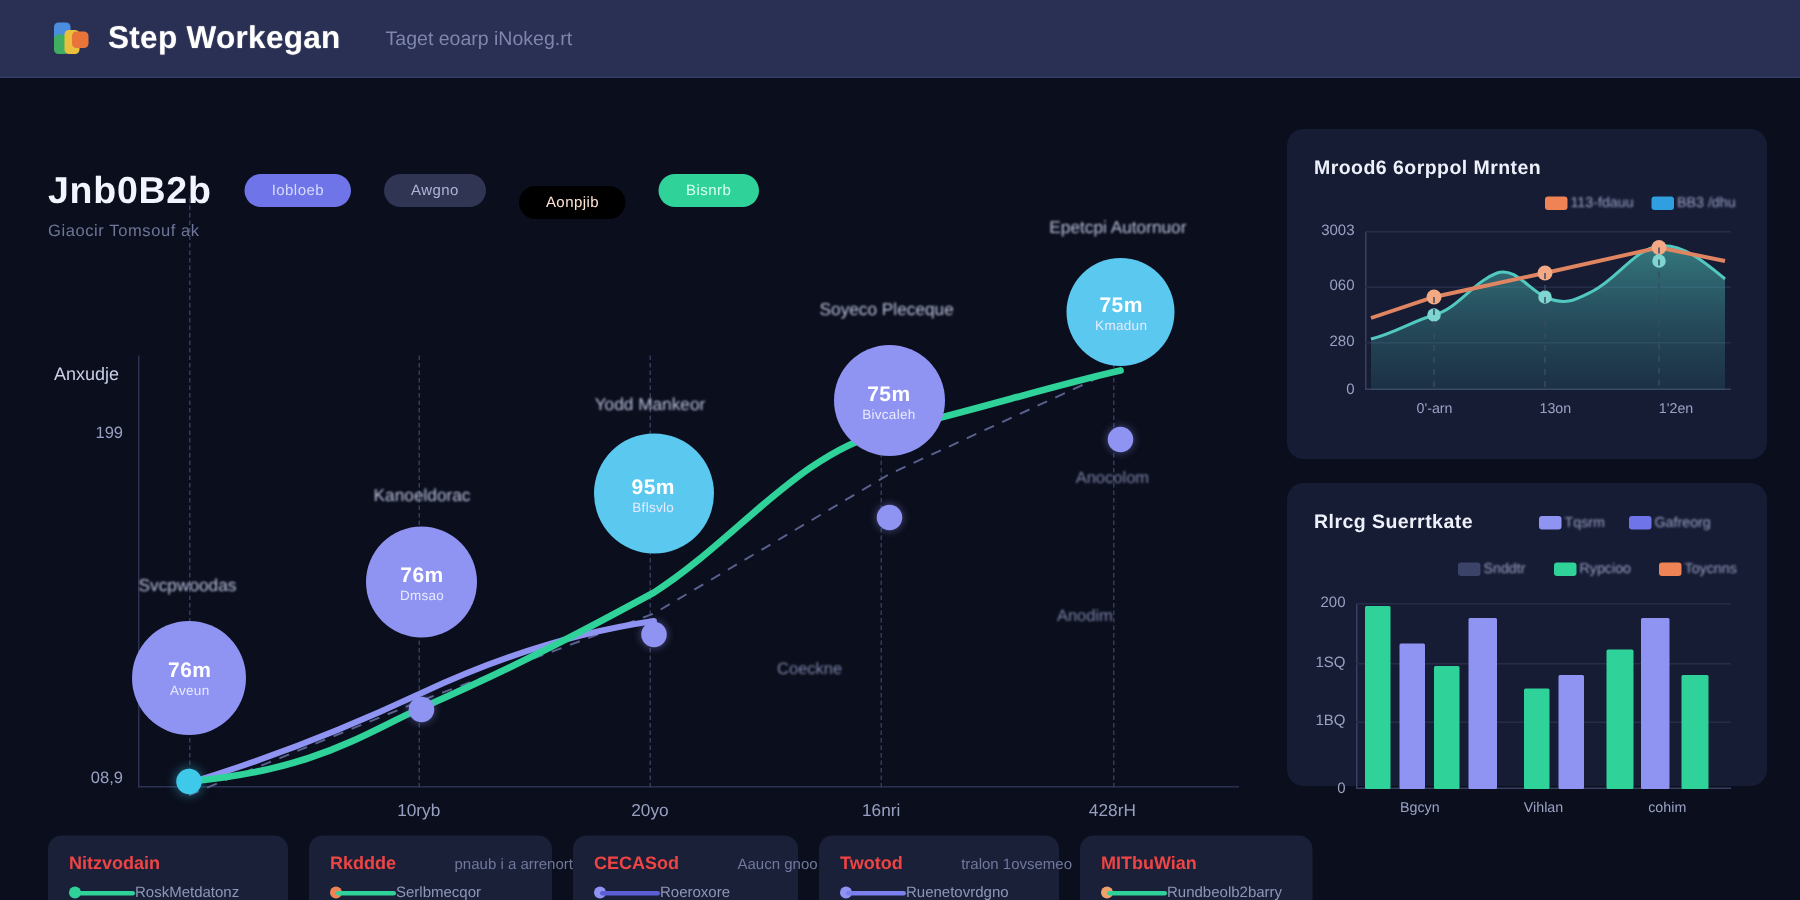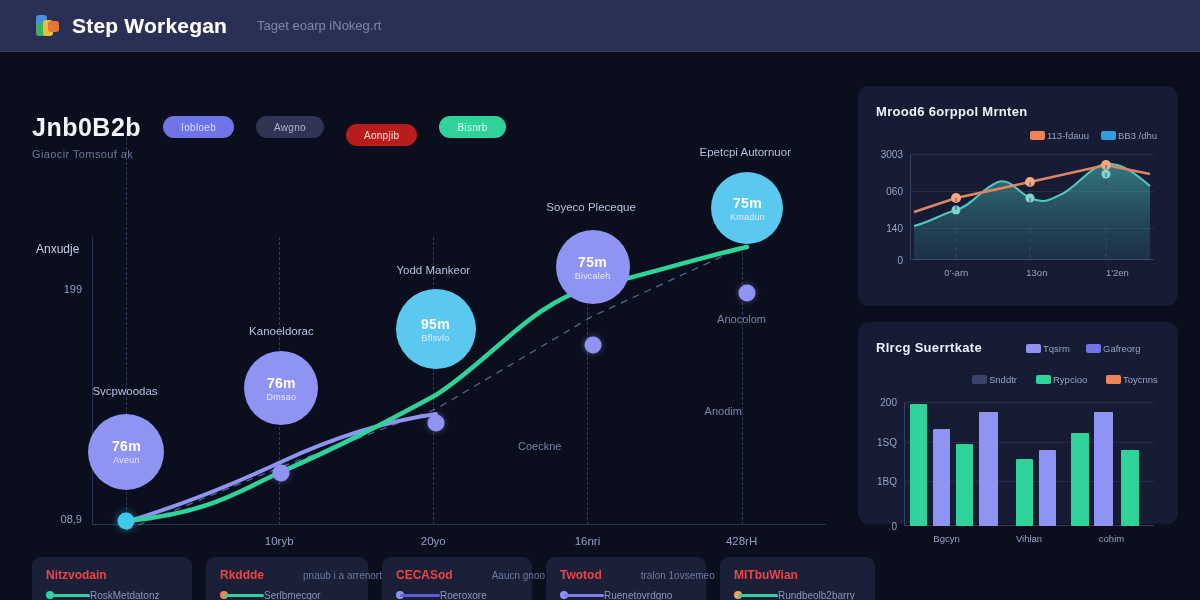--- a/index.html
+++ b/index.html
@@ -72,21 +72,21 @@
     color: #f2f4ff; font-size: 25px; font-weight: bold; letter-spacing: .5px;
     filter: blur(.5px); white-space: nowrap;
   }
   .pill {
     margin-left: 22px; height: 22px; padding: 0 18px; border-radius: 11px;
     display: flex; align-items: center; justify-content: center;
     font-size: 10px; letter-spacing: .3px; white-space: nowrap; filter: blur(.45px);
   }
   .pill-1 { background: #6f75e8; color: #d8dbff; }
   .pill-2 { background: #2f3553; color: #aeb4d8; }
-  .pill-3 { background: #b91c1c; color: #ffe4d6; margin-top: 16px; }
+  .pill-3 { background: #000000; color: #ffe4d6; margin-top: 16px; }
   .pill-4 { background: #2fd39a; color: #d7fff0; }
   .chart-sub {
     position: absolute; left: 32px; top: 96px; color: #6e7699; font-size: 11px;
     letter-spacing: .4px; filter: blur(.5px);
   }
   .axis-name {
     position: absolute; left: 36px; top: 190px; color: #c9cfe8; font-size: 12px;
     filter: blur(.5px);
   }
 
@@ -342,21 +342,21 @@
 
     <div class="rchart" style="left:52px; top:68px; width:244px; height:106px;">
       <div class="axisline"></div>
       <div class="baseline"></div>
       <div class="rgrid" style="top:0"></div>
       <div class="rgrid" style="top:35%"></div>
       <div class="rgrid" style="top:70%"></div>
 
       <div class="ry" style="top:0">3003</div>
       <div class="ry" style="top:35%">060</div>
-      <div class="ry" style="top:70%">140</div>
+      <div class="ry" style="top:70%">280</div>
       <div class="ry" style="top:100%">0</div>
 
       <div class="rx" style="left:19%">0'-arn</div>
       <div class="rx" style="left:52%">13on</div>
       <div class="rx" style="left:85%">1'2en</div>
 
       <svg style="position:absolute; inset:0; width:100%; height:100%; overflow:visible;" viewBox="0 0 244 106" preserveAspectRatio="none">
         <defs>
           <linearGradient id="areaGrad" x1="0" y1="0" x2="0" y2="1">
             <stop offset="0%" stop-color="#4ec3bb" stop-opacity="0.55"></stop>

